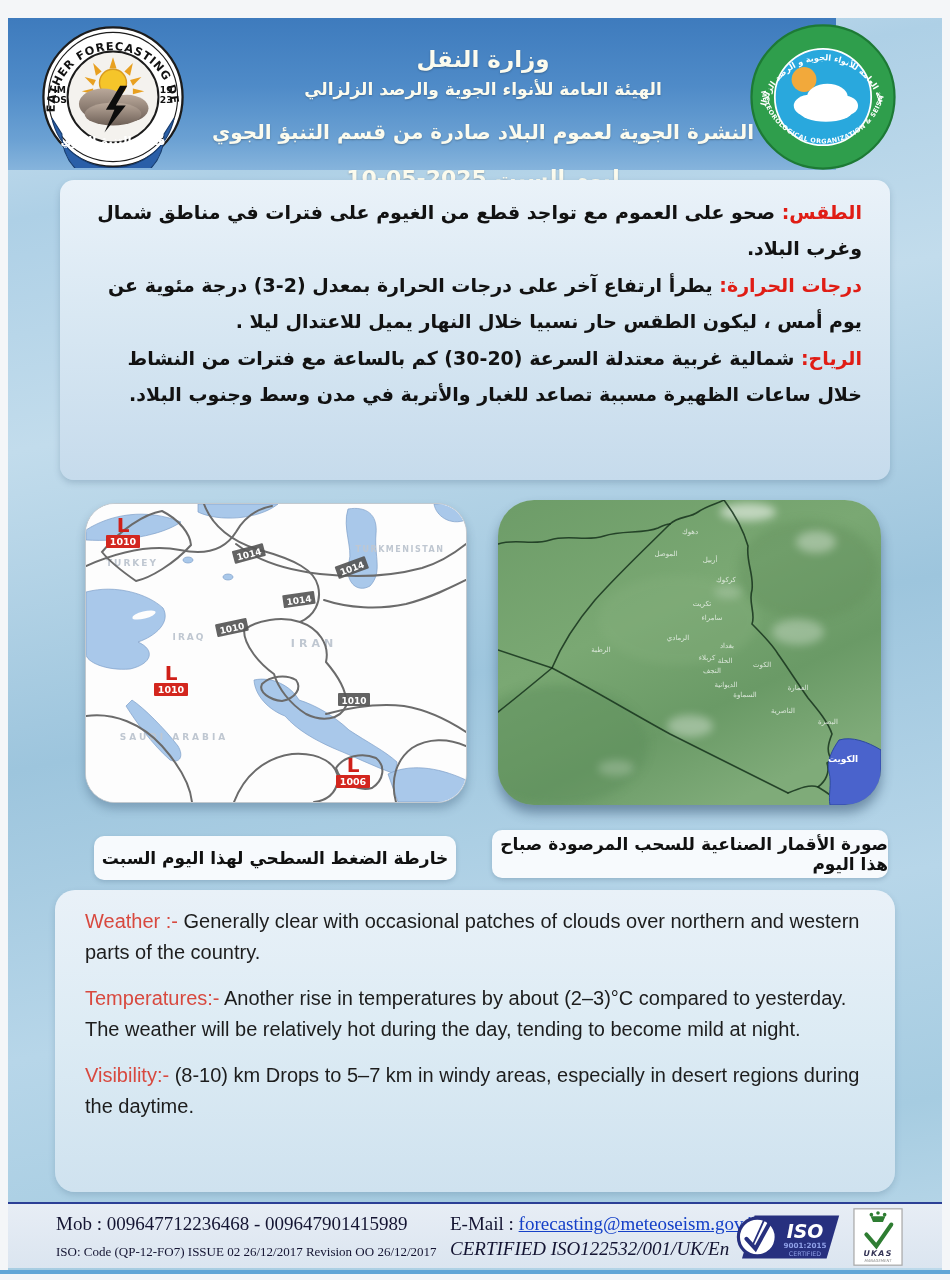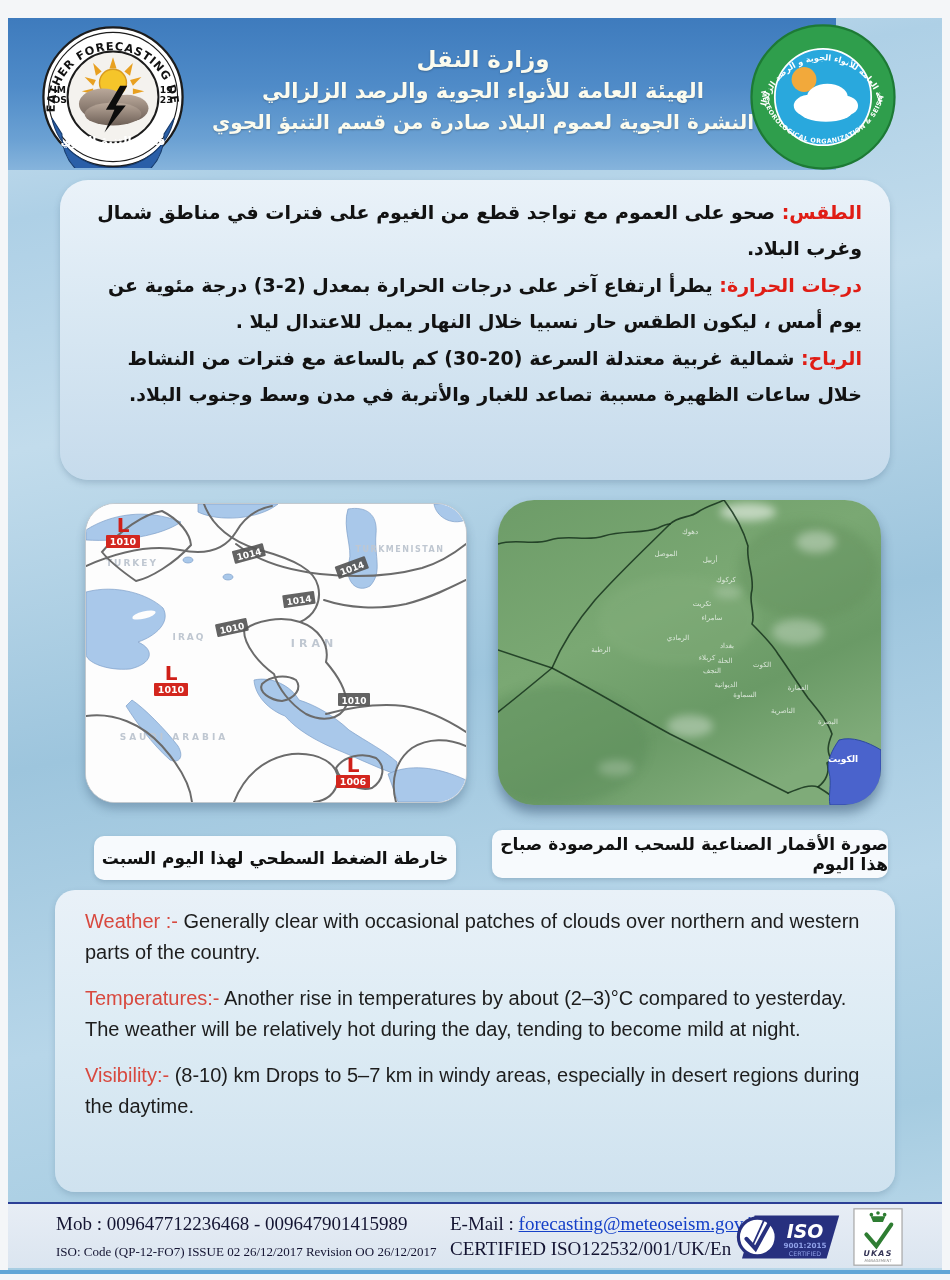--- a/index.html
+++ b/index.html
@@ -7,28 +7,28 @@
         font-family:"DejaVu Sans",sans-serif;}
   
   .sky{position:absolute;left:8px;top:18px;width:934px;height:1252px;
        background:linear-gradient(168deg,#d4e6f2 0%,#aed0e6 14%,#c2dcec 30%,#9dc5dd 52%,#b7d6e9 72%,#a6cce1 88%,#bcd9ea 100%);}
   
   .header{position:absolute;left:8px;top:18px;width:828px;height:152px;
           background:linear-gradient(180deg,#3e7bbd 0%,#4f8bc8 45%,#6ba1d3 80%,#86b4dc 100%);}
   .titles{position:absolute;left:190px;top:28px;width:570px;text-align:center;color:#fbfbee;
           font-weight:bold;direction:rtl;text-shadow:0 1px 2px rgba(0,0,0,.25);}
   .titles .t1{font-size:23px;margin-bottom:7px;}
-  .titles .t2{font-size:21px;margin-bottom:7px;}
+  .titles .t2{font-size:17px;margin-bottom:21px;}
   .titles .t3{font-size:20px;margin-bottom:22px;}
   .titles .t4{font-size:22px;}
   .logo{position:absolute;}
   .logo-left{left:42px;top:26px;width:142px;height:142px;}
   .logo-right{left:750px;top:24px;width:146px;height:146px;}
   
-  .ar-box{position:absolute;left:60px;top:180px;width:830px;height:300px;border-radius:28px;
+  .ar-box{position:absolute;left:60px;top:180px;width:830px;height:300px;border-radius:14px;
           background:linear-gradient(180deg,#eaf2f9 0%,#dcearf4 40%,#cfe1ef 75%,#c3d8ea 100%);
           background:linear-gradient(180deg,#eaf2f9 0%,#d9e8f3 45%,#c6dbec 100%);
           box-shadow:0 3px 6px rgba(60,90,120,.25);
           padding:14px 28px;box-sizing:border-box;direction:rtl;}
   .ar-box p{margin:0;font-size:19px;font-weight:bold;color:#121212;line-height:1.92;text-align:right;}
   .ar-lbl{color:#e01d15;}
   
   .map-press{position:absolute;left:85px;top:503px;width:380px;height:298px;border-radius:30px;overflow:hidden;
              background:#fdfdfd;border:1px solid #c2c9cf;box-shadow:0 6px 10px rgba(40,70,100,.3);}
   .map-sat{position:absolute;left:498px;top:500px;width:383px;height:305px;border-radius:36px;overflow:hidden;
@@ -47,21 +47,21 @@
   .en-box p{margin:0 0 15px 0;font-size:20px;color:#1d1d1d;line-height:1.55;}
   .en-lbl{color:#d8493f;}
   
   .footer{position:absolute;left:8px;top:1202px;width:934px;height:64px;
           background:linear-gradient(180deg,#e7edf5,#dbe5f0);border-top:2px solid #2b3f96;
           font-family:"Liberation Serif",serif;color:#141432;}
   .mob{position:absolute;left:48px;top:9px;font-size:19px;}
   .email{position:absolute;left:442px;top:9px;font-size:19px;}
   .email a{color:#1540c8;text-decoration:underline;}
   .isocode{position:absolute;left:48px;top:40px;font-size:13px;text-align:center;}
-  .certified{position:absolute;left:442px;top:34px;font-size:19px;}
+  .certified{position:absolute;left:442px;top:34px;font-size:19px;font-style:italic;}
   .iso-badge{position:absolute;left:722px;top:6px;width:114px;height:54px;}
   .ukas-badge{position:absolute;left:845px;top:4px;width:42px;height:58px;font-style:italic;}
   .bottom-line{position:absolute;left:0;top:1270px;width:950px;height:4px;background:#62a6d6;}
   
   text{font-family:"DejaVu Sans",sans-serif;}
   .iso-line{fill:none;stroke:#6b6b6b;stroke-width:2;stroke-linecap:round;}
   .region{fill:#bfc7d1;font-weight:bold;}
   .pbox{fill:#565656;opacity:.92;}
   .pboxtext{fill:#ffffff;font-size:9px;font-weight:bold;text-anchor:middle;}
   .lred{fill:#cf1f18;font-size:20px;font-weight:bold;text-anchor:middle;}
@@ -75,20 +75,21 @@
 <body>
 
 <div class="page">
   <div class="sky"></div>
 
   <div class="header">
     <div class="titles">
       <div class="t1">وزارة النقل</div>
       <div class="t2">الهيئة العامة للأنواء الجوية والرصد الزلزالي</div>
       <div class="t3">النشرة الجوية لعموم البلاد صادرة من قسم التنبؤ الجوي</div>
+      <div class="t4">ليوم السبت 2025-05-10</div>
     </div>
   </div>
 
   <div class="logo logo-left">
     <svg viewBox="0 0 100 100" width="142" height="142">
       <circle cx="50" cy="50" r="49" fill="#ffffff" stroke="#1c1c1c" stroke-width="1.6"></circle>
       <circle cx="50" cy="50" r="45.5" fill="none" stroke="#1c1c1c" stroke-width="0.8"></circle>
       <circle cx="50" cy="50" r="32" fill="#f4f2ee" stroke="#1c1c1c" stroke-width="1.4"></circle>
       <defs>
         <path id="arcTopL" d="M9,58 A41,41 0 0 1 91,58" fill="none"></path>

